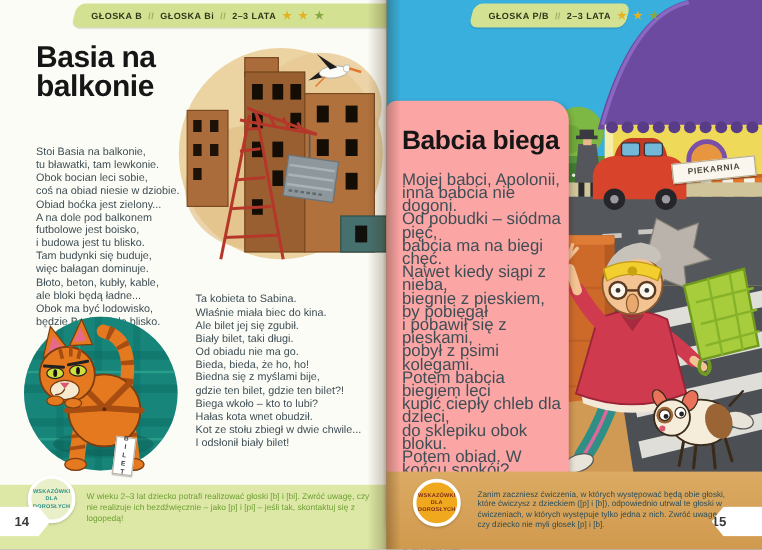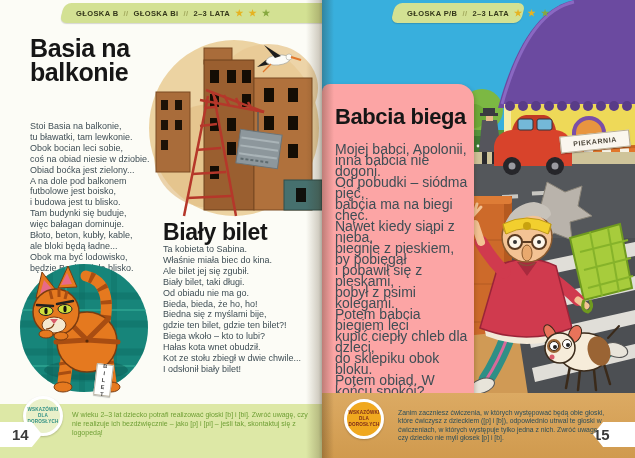--- a/index.html
+++ b/index.html
@@ -21,21 +21,21 @@
   .p-small{font-size:9px;line-height:10.9px;}
   .footer-left{position:absolute;left:0;top:404px;width:322px;height:54px;background:#dde8a6;}
   .footnote{position:absolute;font-size:7px;line-height:8.8px;}
   .fn-left{left:72px;top:411px;width:244px;color:#6f9f35;}
   .badge{position:absolute;width:40px;height:40px;border-radius:50%;border:3px solid #fff;
     box-sizing:border-box;display:flex;flex-direction:column;align-items:center;justify-content:center;
     font-size:4.6px;font-weight:bold;line-height:1.25;text-align:center;letter-spacing:.2px;
     box-shadow:0 1px 2px rgba(0,0,0,.2);}
   .badge-left{left:23px;top:396px;background:#e9f0c9;color:#2e8f85;}
   .tab{position:absolute;top:422px;width:42px;height:25px;background:#fff;
-    display:flex;align-items:center;font-size:15px;font-weight:bold;color:#3a3a3a;}
+    display:flex;align-items:center;font-size:11px;font-weight:bold;color:#3a3a3a;}
   .tab-14{left:0;clip-path:polygon(0 0,76% 0,100% 50%,76% 100%,0 100%);padding-left:12px;box-sizing:border-box;}
   .tab-15{left:593px;clip-path:polygon(24% 0,100% 0,100% 100%,24% 100%,0 50%);justify-content:flex-start;padding-right:12px;box-sizing:border-box;}
   
   .page-right{position:absolute;left:322px;top:0;width:313px;height:458px;background:#d8a35c;}
   .scene{position:absolute;left:0;top:0;width:313px;height:458px;}
   .panel{position:absolute;left:0;top:38px;width:152px;height:357px;background:#fca5a5;
     border-radius:8px 16px 16px 8px;box-shadow:1px 2px 4px rgba(60,30,0,.25);margin-top:46px;}
   .footer-right{position:absolute;left:0;top:393px;width:313px;height:65px;
     background:linear-gradient(180deg,#dcaa63,#d09a4e);}
   .fn-right{left:76px;top:409px;width:212px;font-size:6.8px;line-height:8.4px;color:#2c4e5a;}
@@ -141,21 +141,20 @@
       <g transform="translate(132,30)">
         <path d="M-12,0 L-21,7 L-7,4 Z" fill="#1d1d1d"></path>
         <ellipse cx="0" cy="0" rx="12" ry="5" fill="#fcfcf8" stroke="#9a9a90" stroke-width=".6" transform="rotate(-6)"></ellipse>
         <path d="M-3,-2 L-14,-15 L3,-4 Z" fill="#1d1d1d"></path>
         <circle cx="11" cy="-3" r="3" fill="#fcfcf8" stroke="#9a9a90" stroke-width=".5"></circle>
         <path d="M13,-3 L23,0" stroke="#e2762a" stroke-width="2"></path>
         <path d="M-7,4 L-15,12" stroke="#e2762a" stroke-width="1.2"></path>
       </g>
     </svg>
 
-    <div class="poem-title" style="left:163px;top:221px;font-size:23px;">Biały bilet</div>
     <div class="poem p-small" style="left:163px;top:244px;width:152px;">Ta kobieta to Sabina.
 Właśnie miała biec do kina.
 Ale bilet jej się zgubił.
 Biały bilet, taki długi.
 Od obiadu nie ma go.
 Bieda, bieda, że ho, ho!
 Biedna się z myślami bije,
 gdzie ten bilet, gdzie ten bilet?!
 Biega wkoło – kto to lubi?
 Hałas kota wnet obudził.

